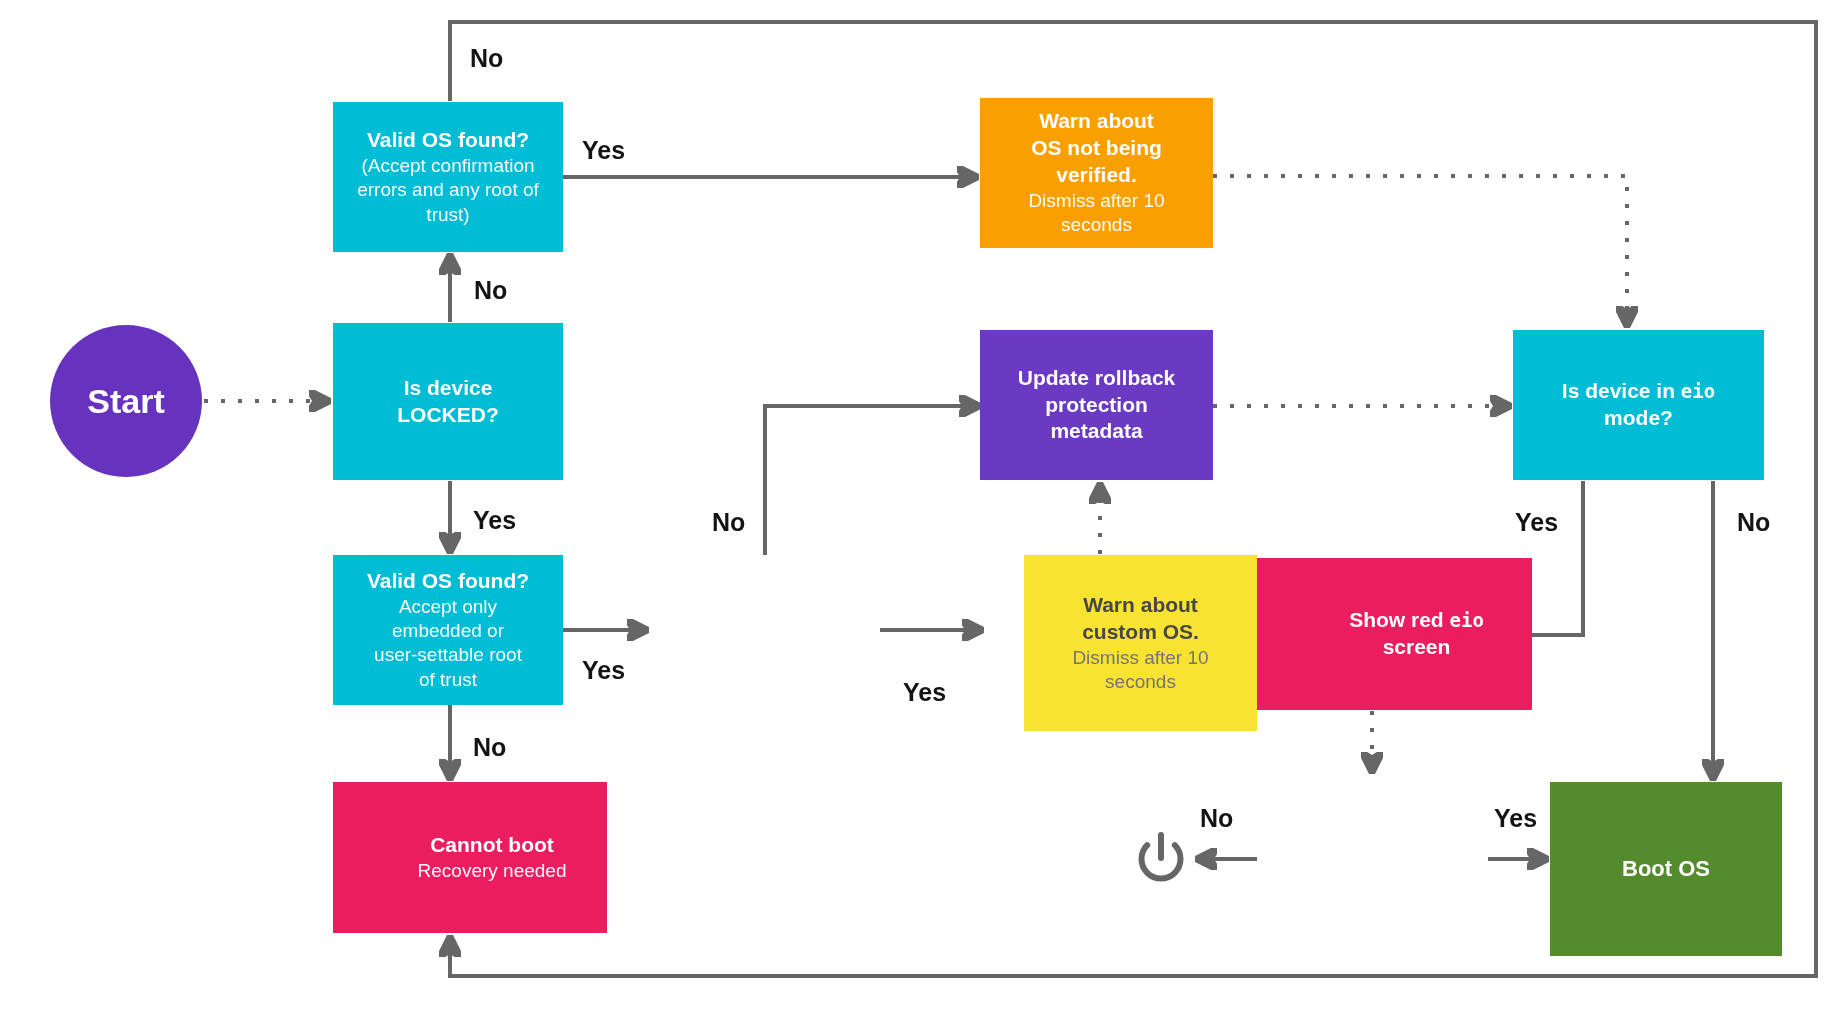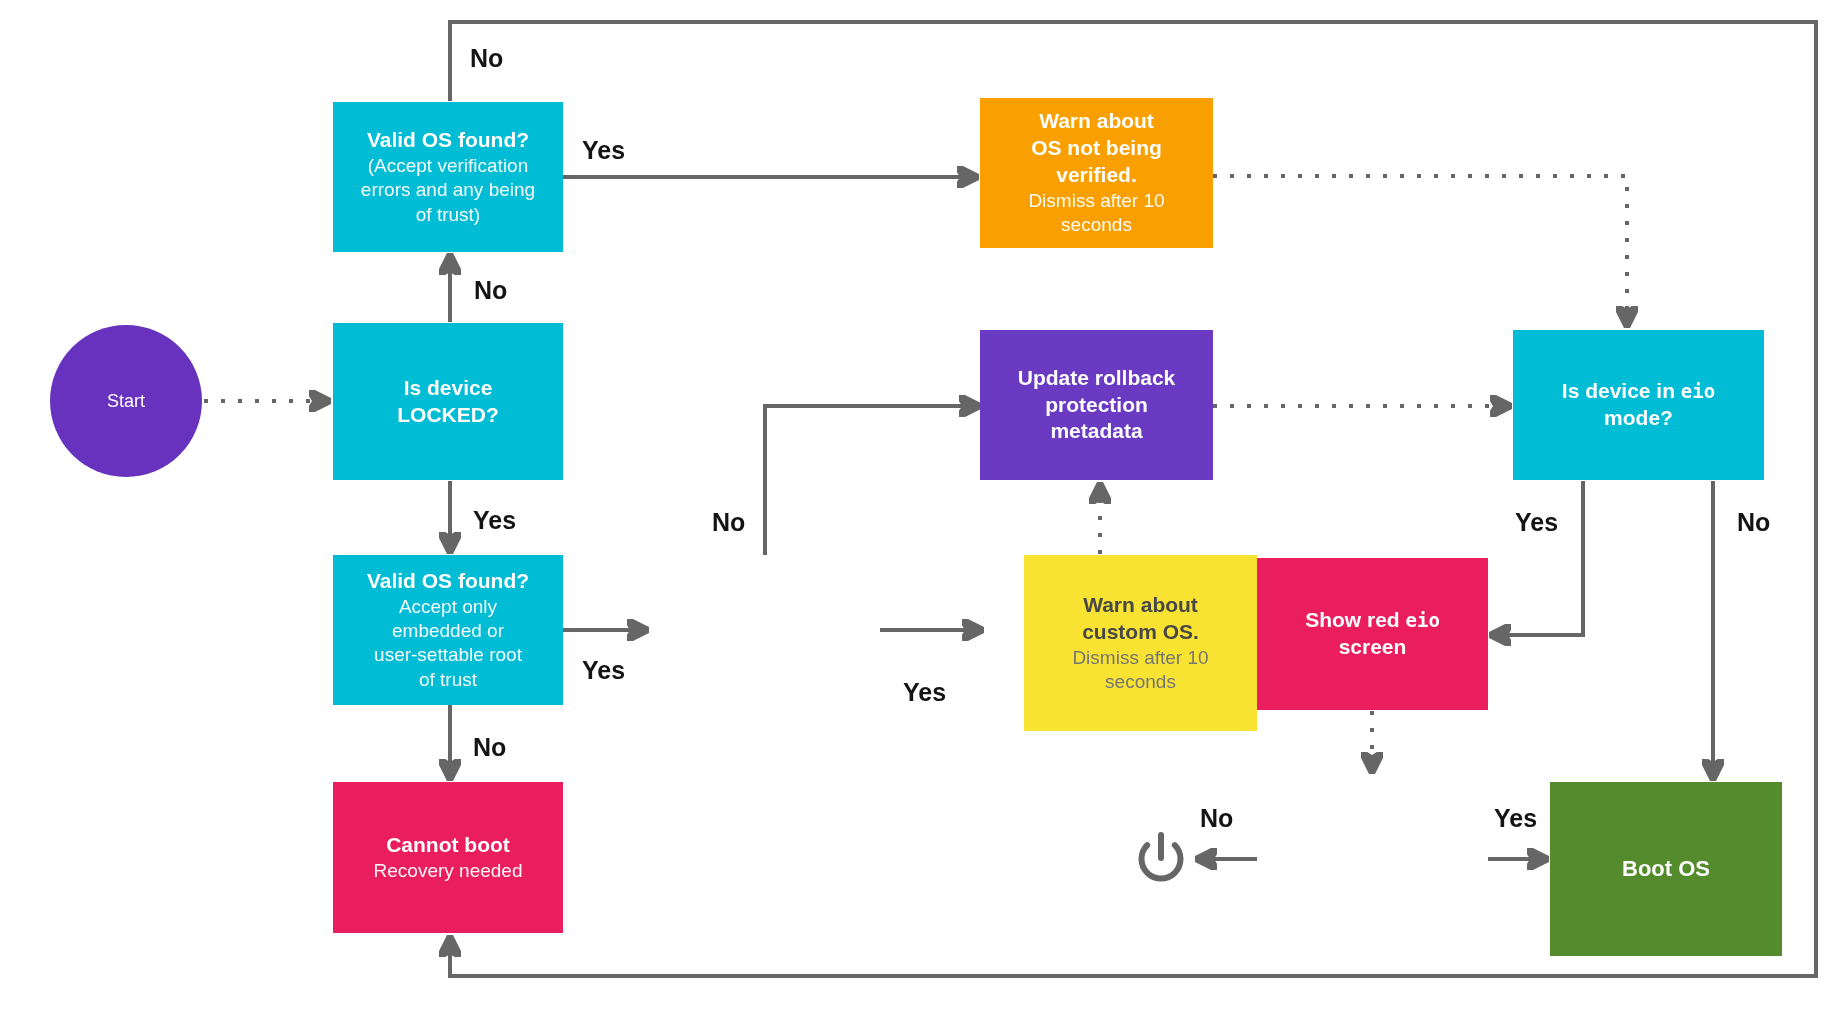--- a/index.html
+++ b/index.html
@@ -4,32 +4,32 @@
 <style>
   html,body{margin:0;padding:0;background:#fff;}
   #canvas{position:relative;width:1838px;height:1028px;background:#fff;overflow:hidden;
           font-family:"Liberation Sans",sans-serif;}
   .node{position:absolute;display:flex;flex-direction:column;align-items:center;
         justify-content:center;text-align:center;color:#fff;}
   .cyan{background:var(--cyan);}
   .orange{background:var(--orange);}
   .purple{background:var(--purple);}
   .yellow{background:var(--yellow);}
-  .pink{background:var(--pink);}
+  .pink{background:var(--pink);padding-left:44px;}
   .green{background:var(--green);}
   .circle{background:var(--start_purple);border-radius:50%;}
   .ttl{font-weight:bold;font-size:21px;line-height:1.28;max-width:168px;}
   .ttl.narrow{max-width:150px;}
   .ttl.mid{max-width:160px;}
   .sub{font-weight:normal;font-size:19px;line-height:1.28;max-width:186px;color:rgba(255,255,255,.96);}
   .sub.narrow{max-width:152px;}
   .yellow .ttl{color:var(--yellow_text);}
   .yellow .sub{color:var(--yellow_sub);}
   .mono{font-family:"DejaVu Sans Mono",monospace;font-size:19px;font-weight:bold;}
-  .start-label{font-weight:normal;font-size:18px;}
+  .start-label{font-weight:bold;font-size:34px;}
   .boot-label{font-weight:bold;font-size:22px;}
   .elabel{position:absolute;font-weight:bold;font-size:25px;color:var(--label);line-height:1;}
   #edges{position:absolute;left:0;top:0;pointer-events:none;}
   #edges path{fill:none;stroke:var(--arrow);stroke-width:4;}
   #edges path.dot{stroke-dasharray:4 13;}
   #power-icon{position:absolute;left:1133px;top:829px;}
 </style>
 </head>
 <body>
 
@@ -59,21 +59,21 @@
     <path d="M1257,859 L1199,859" marker-end="url(#arr)"></path>
     <path d="M1488,859 L1545,859" marker-end="url(#arr)"></path>
   </svg>
 
   <div class="node circle" style="left:50px;top:325px;width:152px;height:152px">
     <div class="start-label">Start</div>
   </div>
 
   <div class="node cyan" style="left:333px;top:102px;width:230px;height:150px">
     <div class="ttl">Valid OS found?</div>
-    <div class="sub">(Accept verification errors and any being of trust)</div>
+    <div class="sub">(Accept confirmation errors and any root of trust)</div>
   </div>
 
   <div class="node orange" style="left:980px;top:98px;width:233px;height:150px">
     <div class="ttl narrow">Warn about OS not being verified.</div>
     <div class="sub narrow">Dismiss after 10 seconds</div>
   </div>
 
   <div class="node purple" style="left:980px;top:330px;width:233px;height:150px">
     <div class="ttl">Update rollback protection metadata</div>
   </div>

